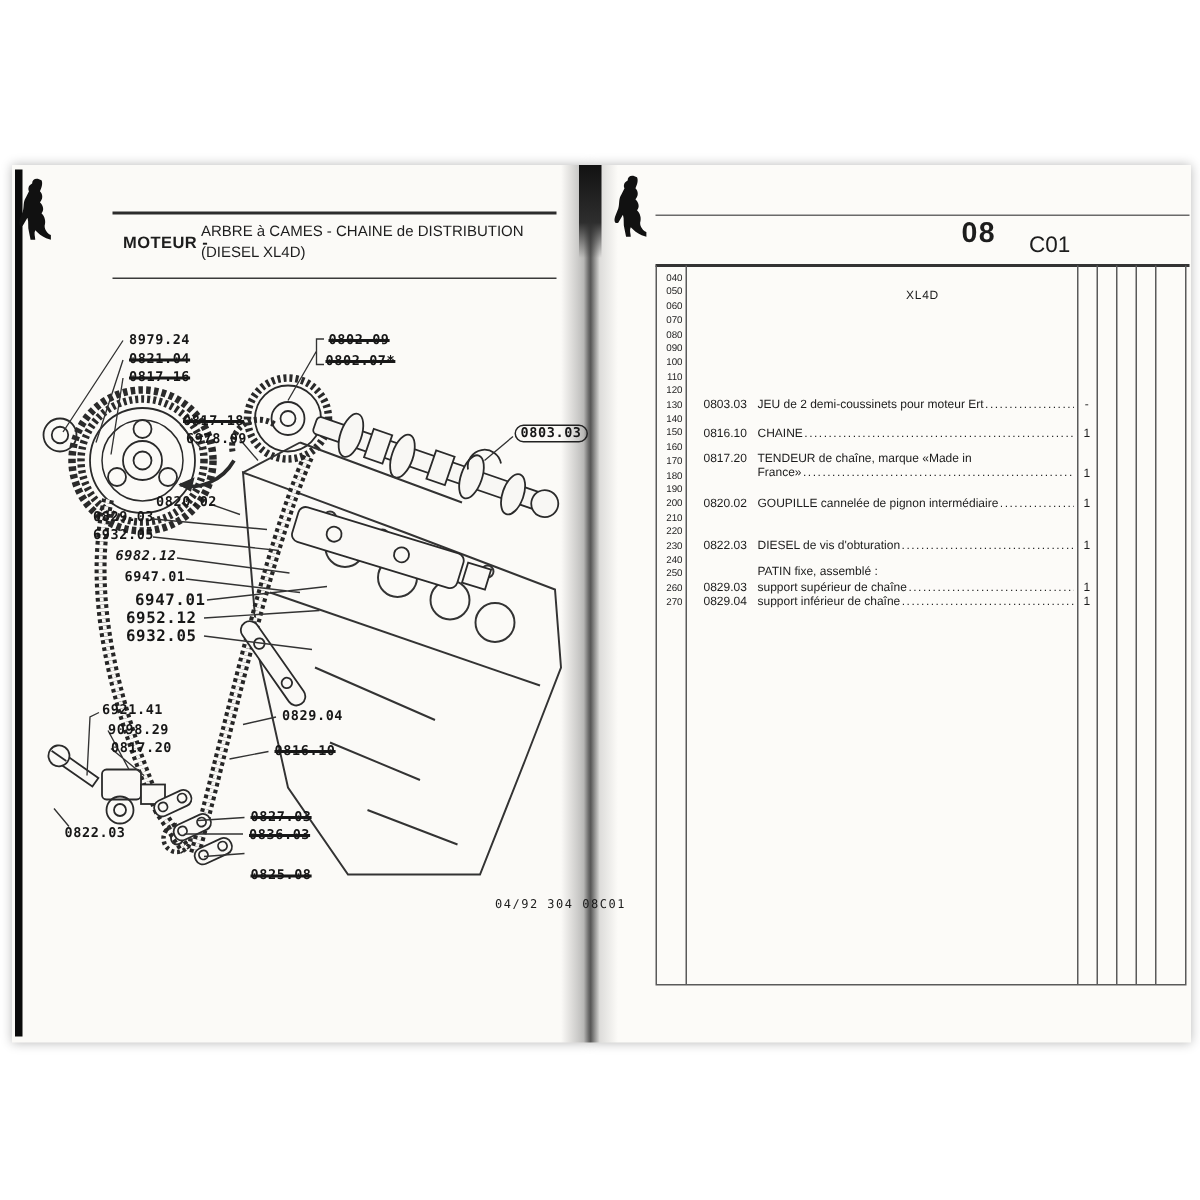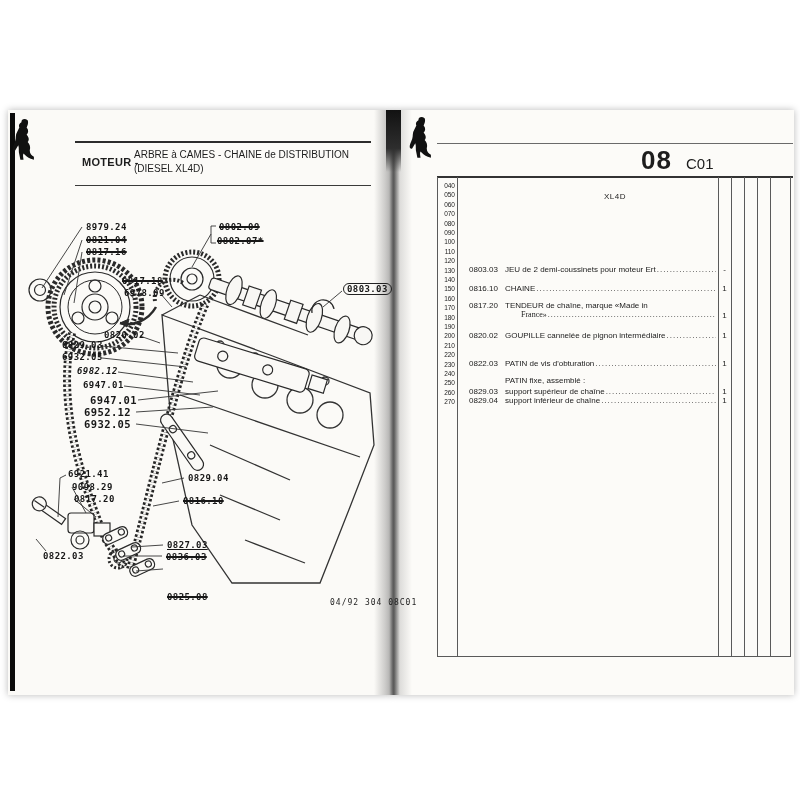--- a/index.html
+++ b/index.html
@@ -32,33 +32,33 @@
   .callout.boxed{border:1.2px solid #222;border-radius:8px;padding:0 3px;}
 
   
   #plate-code{position:absolute;left:330px;top:598px;font-family:"DejaVu Sans Mono",monospace;
               font-size:8px;letter-spacing:1px;white-space:nowrap;}
   #page-num-wrap{position:absolute;left:97px;top:618px;white-space:nowrap;}
   #page-num{font-size:17px;letter-spacing:.5px;}
   #page-note{font-size:8px;}
 
   
-  #code-big{position:absolute;left:641px;top:145px;font-size:26px;font-weight:bold;letter-spacing:1px;}
+  #code-big{position:absolute;left:641px;top:145px;font-size:19px;font-weight:bold;letter-spacing:1px;}
   #code-small{position:absolute;left:686px;top:155px;font-size:15px;}
   #engine-hdr{position:absolute;left:604px;top:192px;font-size:8px;letter-spacing:.5px;}
 
   .vline{position:absolute;top:177px;height:479px;width:1px;background:#5a5a5a;}
   .rownum{position:absolute;left:436px;width:19px;text-align:right;font-size:6.5px;color:#222;}
 
   .t-row{position:absolute;left:469px;width:247px;font-size:8px;color:#1b1b1b;}
   .t-line{display:flex;align-items:baseline;overflow:hidden;white-space:nowrap;}
   .t-ref{flex:0 0 36px;}
   .t-desc{flex:0 0 auto;padding-right:1px;}
   .t-lead{flex:1 1 auto;overflow:hidden;letter-spacing:1px;}
-  .t-line2{display:flex;align-items:baseline;overflow:hidden;white-space:nowrap;margin-left:52px;font-family:Liberation Serif, serif;}
+  .t-line2{display:flex;align-items:baseline;overflow:hidden;white-space:nowrap;margin-left:36px;}
   .qty{position:absolute;left:718px;width:13px;text-align:center;font-size:8px;}
 </style>
 </head>
 <body>
 
 <div id="stage">
 
   <div class="page" id="left-page"></div>
   <div class="page" id="right-page"></div>
   <div id="gutter"></div>
@@ -223,23 +223,23 @@
       <div class="callout" style="left: 77px; top: 366px; font-style: italic;">6982.12</div>
       <div class="callout" style="left: 83px; top: 380px;">6947.01</div>
       <div class="callout big" style="left: 90px; top: 394px;">6947.01</div>
       <div class="callout big" style="left: 84px; top: 406px;">6952.12</div>
       <div class="callout big" style="left: 84px; top: 418px;">6932.05</div>
       <div class="callout" style="left: 68px; top: 469px;">6921.41</div>
       <div class="callout" style="left: 72px; top: 482px;">9098.29</div>
       <div class="callout" style="left: 74px; top: 494px;">0817.20</div>
       <div class="callout" style="left: 188px; top: 473px;">0829.04</div>
       <div class="callout strike" style="left: 183px; top: 496px;">0816.10</div>
-      <div class="callout strike" style="left: 167px; top: 540px; text-decoration: underline;">0827.03</div>
+      <div class="callout strike" style="left: 167px; top: 540px;">0827.03</div>
       <div class="callout strike" style="left: 166px; top: 552px;">0836.03</div>
-      <div class="callout strike" style="left: 167px; top: 592px;">0825.08</div>
+      <div class="callout strike" style="left: 167px; top: 579px;">0825.08</div>
       <div class="callout" style="left: 43px; top: 551px;">0822.03</div>
     </div>
 
   <div id="plate-code">04/92 304 08C01</div>
 
   <div class="rule" style="left:437px;top:143px;width:356px;height:1px;background:#6a6a6a;"></div>
   <div id="code-big">08</div>
   <div id="code-small">C01</div>
   <div class="rule" style="left:437px;top:176px;width:356px;height:2px;background:#333;"></div>
   <div id="engine-hdr">XL4D</div>
@@ -312,21 +312,21 @@
         <div class="t-line">
           <span class="t-ref">0820.02</span>
           <span class="t-desc">GOUPILLE cannelée de pignon intermédiaire</span>
           <span class="t-lead">..................................................................................................................................</span>
         </div>
       </div>
       <div class="qty" style="top: 331px;">1</div>
       <div class="t-row" style="top: 359px;">
         <div class="t-line">
           <span class="t-ref">0822.03</span>
-          <span class="t-desc">PATIN de vis d'obturation</span>
+          <span class="t-desc">DIESEL de vis d'obturation</span>
           <span class="t-lead">..................................................................................................................................</span>
         </div>
       </div>
       <div class="qty" style="top: 359px;">1</div>
       <div class="t-row" style="top: 376px;">
         <div class="t-line">
           <span class="t-ref"></span>
           <span class="t-desc">PATIN fixe, assemblé :</span>
         </div>
       </div>

